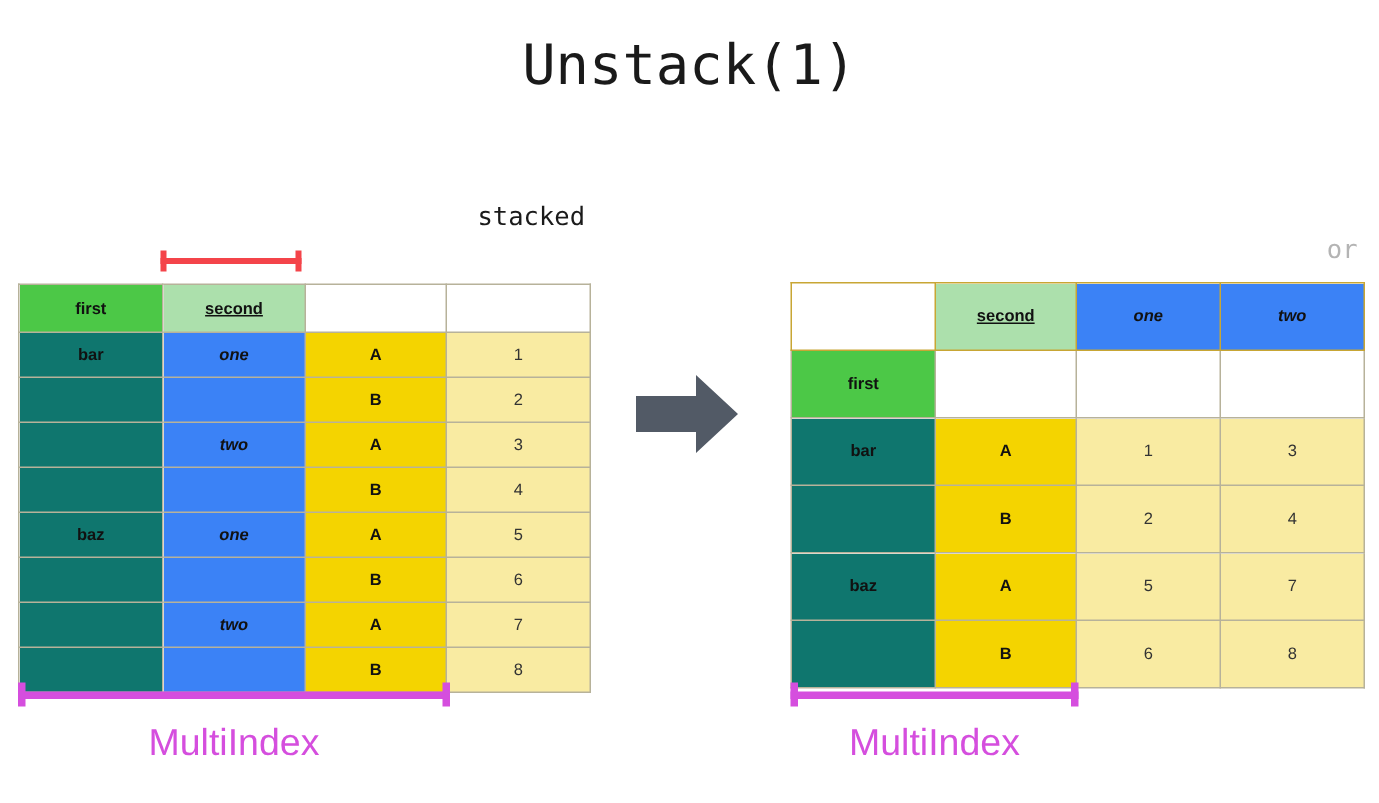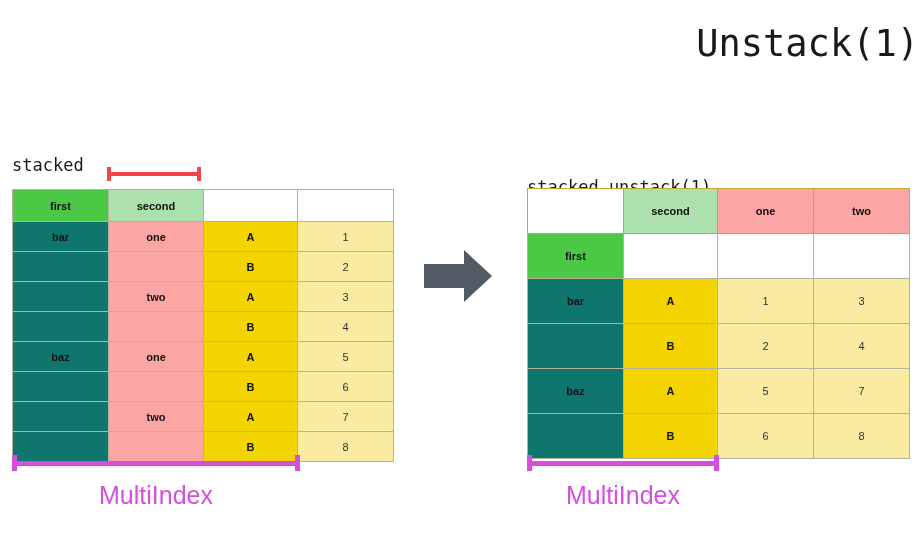--- a/index.html
+++ b/index.html
@@ -15,37 +15,36 @@
     font-family: "Liberation Sans", sans-serif;
     -webkit-font-smoothing: antialiased;
   }
 
   
   #title {
     position: absolute;
     left: 0;
     top: 22px;
     width: 919px;
-    text-align: right;
+    text-align: center;
     font-family: "DejaVu Sans Mono", "Liberation Mono", monospace;
     font-size: 37px;
     color: #1a1a1a;
     letter-spacing: 0px;
     white-space: pre;
   }
 
   
   .caption-mono {
     position: absolute;
     font-family: "DejaVu Sans Mono", "Liberation Mono", monospace;
     font-size: 17px;
     color: #1a1a1a;
     white-space: pre;
-    text-align: left;
-    margin-top: 20px;
+    text-align: right;
   }
   #left-caption {
     left: 12px;
     top: 135px;
     width: 378px;
   }
   #right-caption {
     left: 527px;
     top: 112px;
     width: 378px;
@@ -71,23 +70,23 @@
   .tbl td {
     border: 1px solid #b7b29a;
     text-align: center;
     padding: 0;
     overflow: hidden;
   }
 
   
   .c-white  { background: #ffffff; }
   .c-green  { background: #4cc847; }
-  .c-lgreen { background: #ace0ac; }
+  .c-lgreen { background: #ace0ac; text-decoration: underline; }
   .c-blue   { background: #0f766e; }
-  .c-lblue  { background: #fca5a5; }
+  .c-lblue  { background: #3b82f6; font-style: italic; }
   .c-gold   { background: #f4d400; }
   .c-pale   { background: #f9eba2; font-weight: normal; color: #333333; }
 
   
   #tbl-left { left: 12px; top: 189px; }
   #tbl-left td { height: 29px; }
   #tbl-left .col-first  { width: 95px; }
   #tbl-left .col-second { width: 94px; }
   #tbl-left .col-ab     { width: 93px; }
   #tbl-left .col-val    { width: 95px; }
@@ -244,21 +243,20 @@
   <div class="bar"></div>
   <div class="cap r"></div>
 </div>
 <div class="mi-label" id="mi-label-left">MultiIndex</div>
 
 <svg id="arrow" viewBox="0 0 68 52">
   <path d="M0 14 H40 V0 L68 26 L40 52 V38 H0 Z" fill="#525a66"></path>
 </svg>
 
 <div class="caption-mono" id="right-caption">
-  <div>stacked.unstack(1)</div>
   <div class="or">or</div>
   <div><span>stacked.unstack(</span><span class="hl">‘second’</span><span>)</span></div>
 </div>
 
 <table class="tbl" id="tbl-right">
   <tbody>
     <tr class="hdr hdr-alt">
       <td class="c-white col-first"></td>
       <td class="c-lgreen col-second">second</td>
       <td class="c-lblue col-one">one</td>

